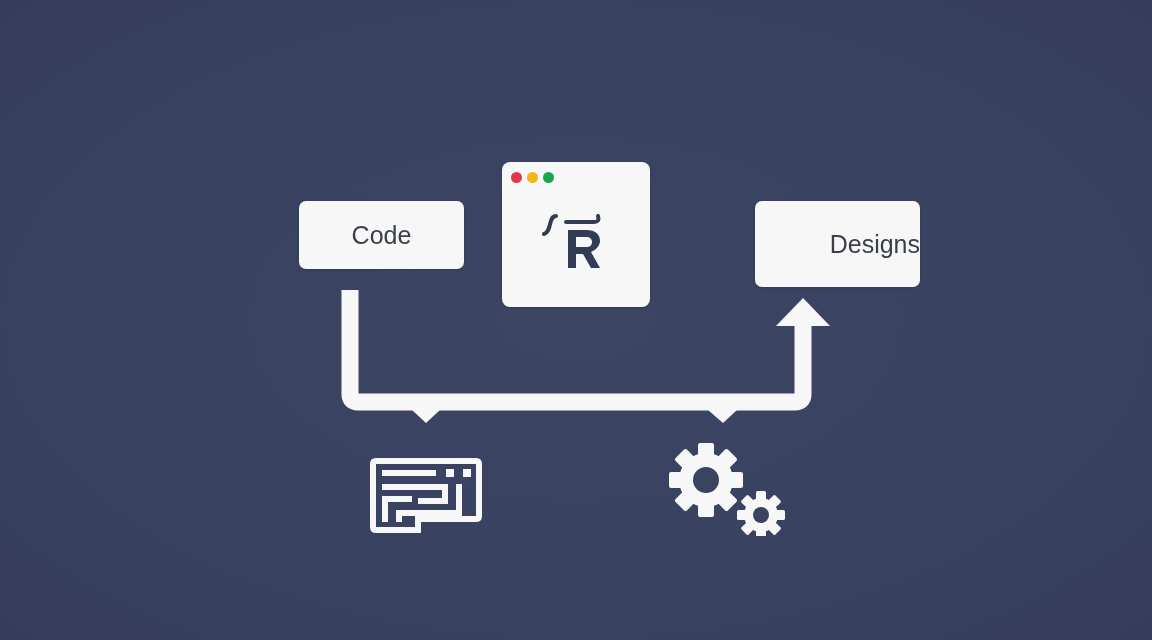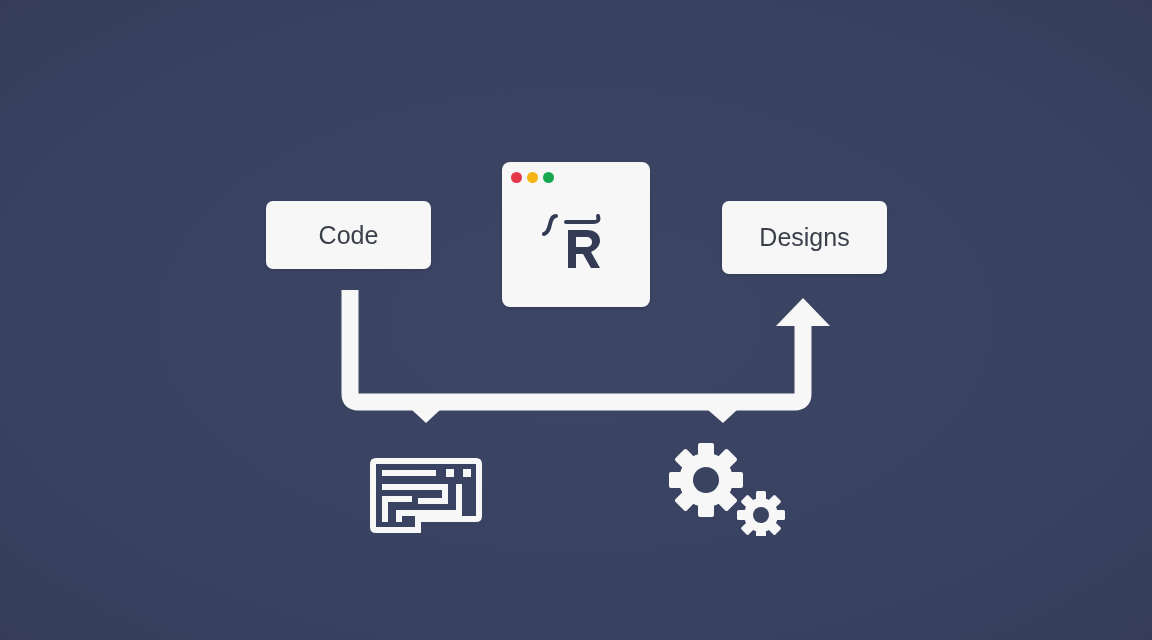--- a/index.html
+++ b/index.html
@@ -20,23 +20,24 @@
     .node-box {
       position: absolute;
       background: #f7f7f8;
       border-radius: 7px;
       display: flex;
       align-items: center;
       justify-content: center;
       color: #3a3f4a;
       font-size: 25px;
       box-shadow: 0 1px 3px rgba(0,0,0,0.15);
+      margin-left: 33px;
     }
     #code-box { left: 266px; top: 201px; width: 165px; height: 68px; }
-    #designs-box { left: 722px; top: 201px; width: 165px; height: 73px; }
+    #designs-box { left: 722px; top: 201px; width: 165px; height: 86px; justify-content: flex-end; }
 
     .app-window {
       position: absolute;
       left: 502px; top: 162px;
       width: 148px; height: 145px;
       background: #f7f7f8;
       border-radius: 8px;
       box-shadow: 0 1px 3px rgba(0,0,0,0.15);
     }
     .dots {

